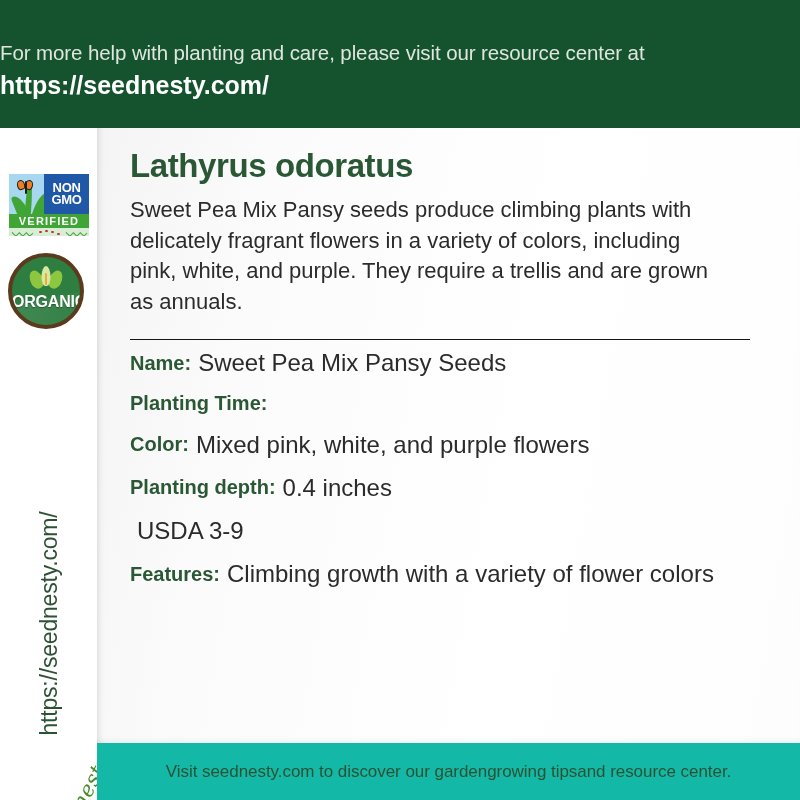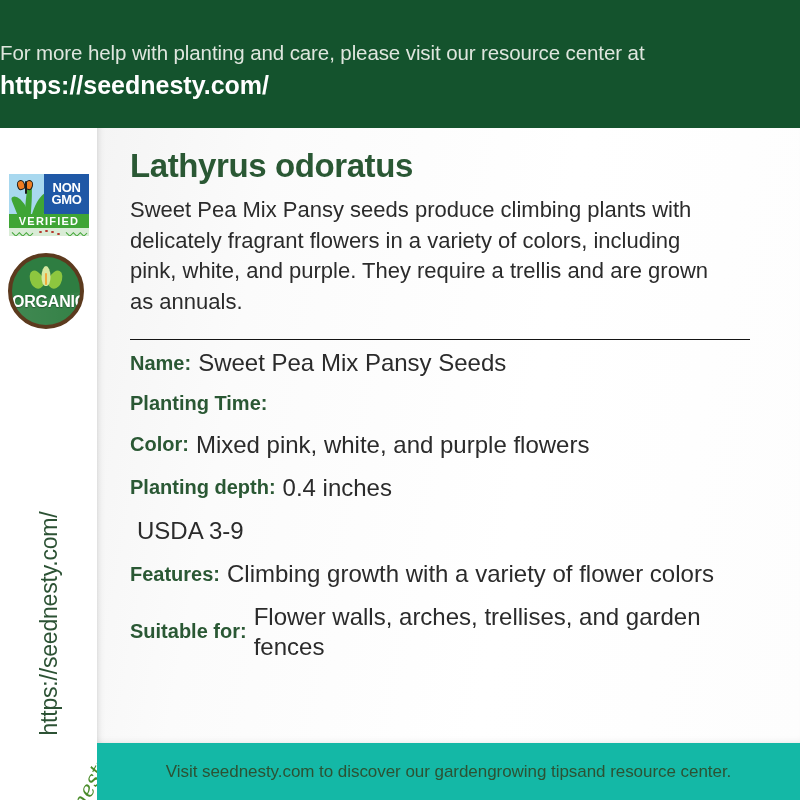--- a/index.html
+++ b/index.html
@@ -456,22 +456,18 @@
       <span class="spec-label">Planting depth:</span>
       <span class="spec-value">0.4 inches</span>
     </div>
     <div class="spec-row">
       <span class="spec-value">USDA 3-9</span>
     </div>
     <div class="spec-row">
       <span class="spec-label">Features:</span>
       <span class="spec-value">Climbing growth with a variety of flower colors</span>
     </div>
-    <div class="spec-row wrap">
-      <span class="spec-label">Suitable for:</span>
-      <span class="spec-value">Flower walls, arches, trellises, and garden fences</span>
-    </div>
   </div>
 </div>
 
 <div class="footer">
   <span class="footer-text">Visit seednesty.com to discover our gardengrowing tipsand resource center.</span>
 </div>
 
 </body></html>

